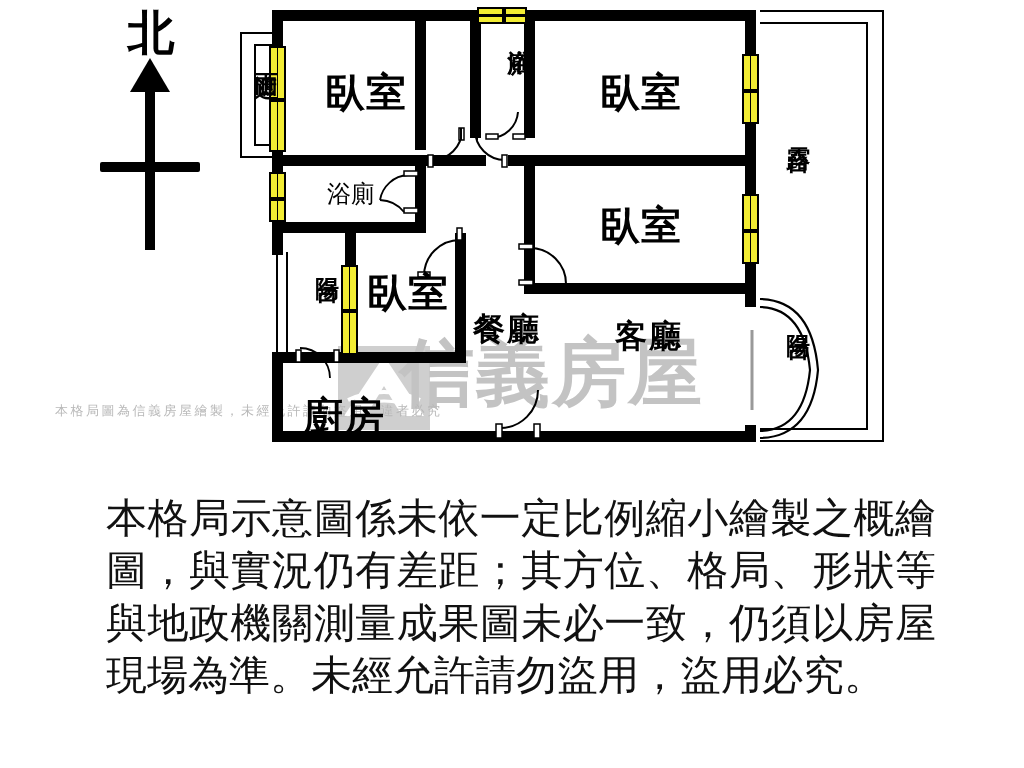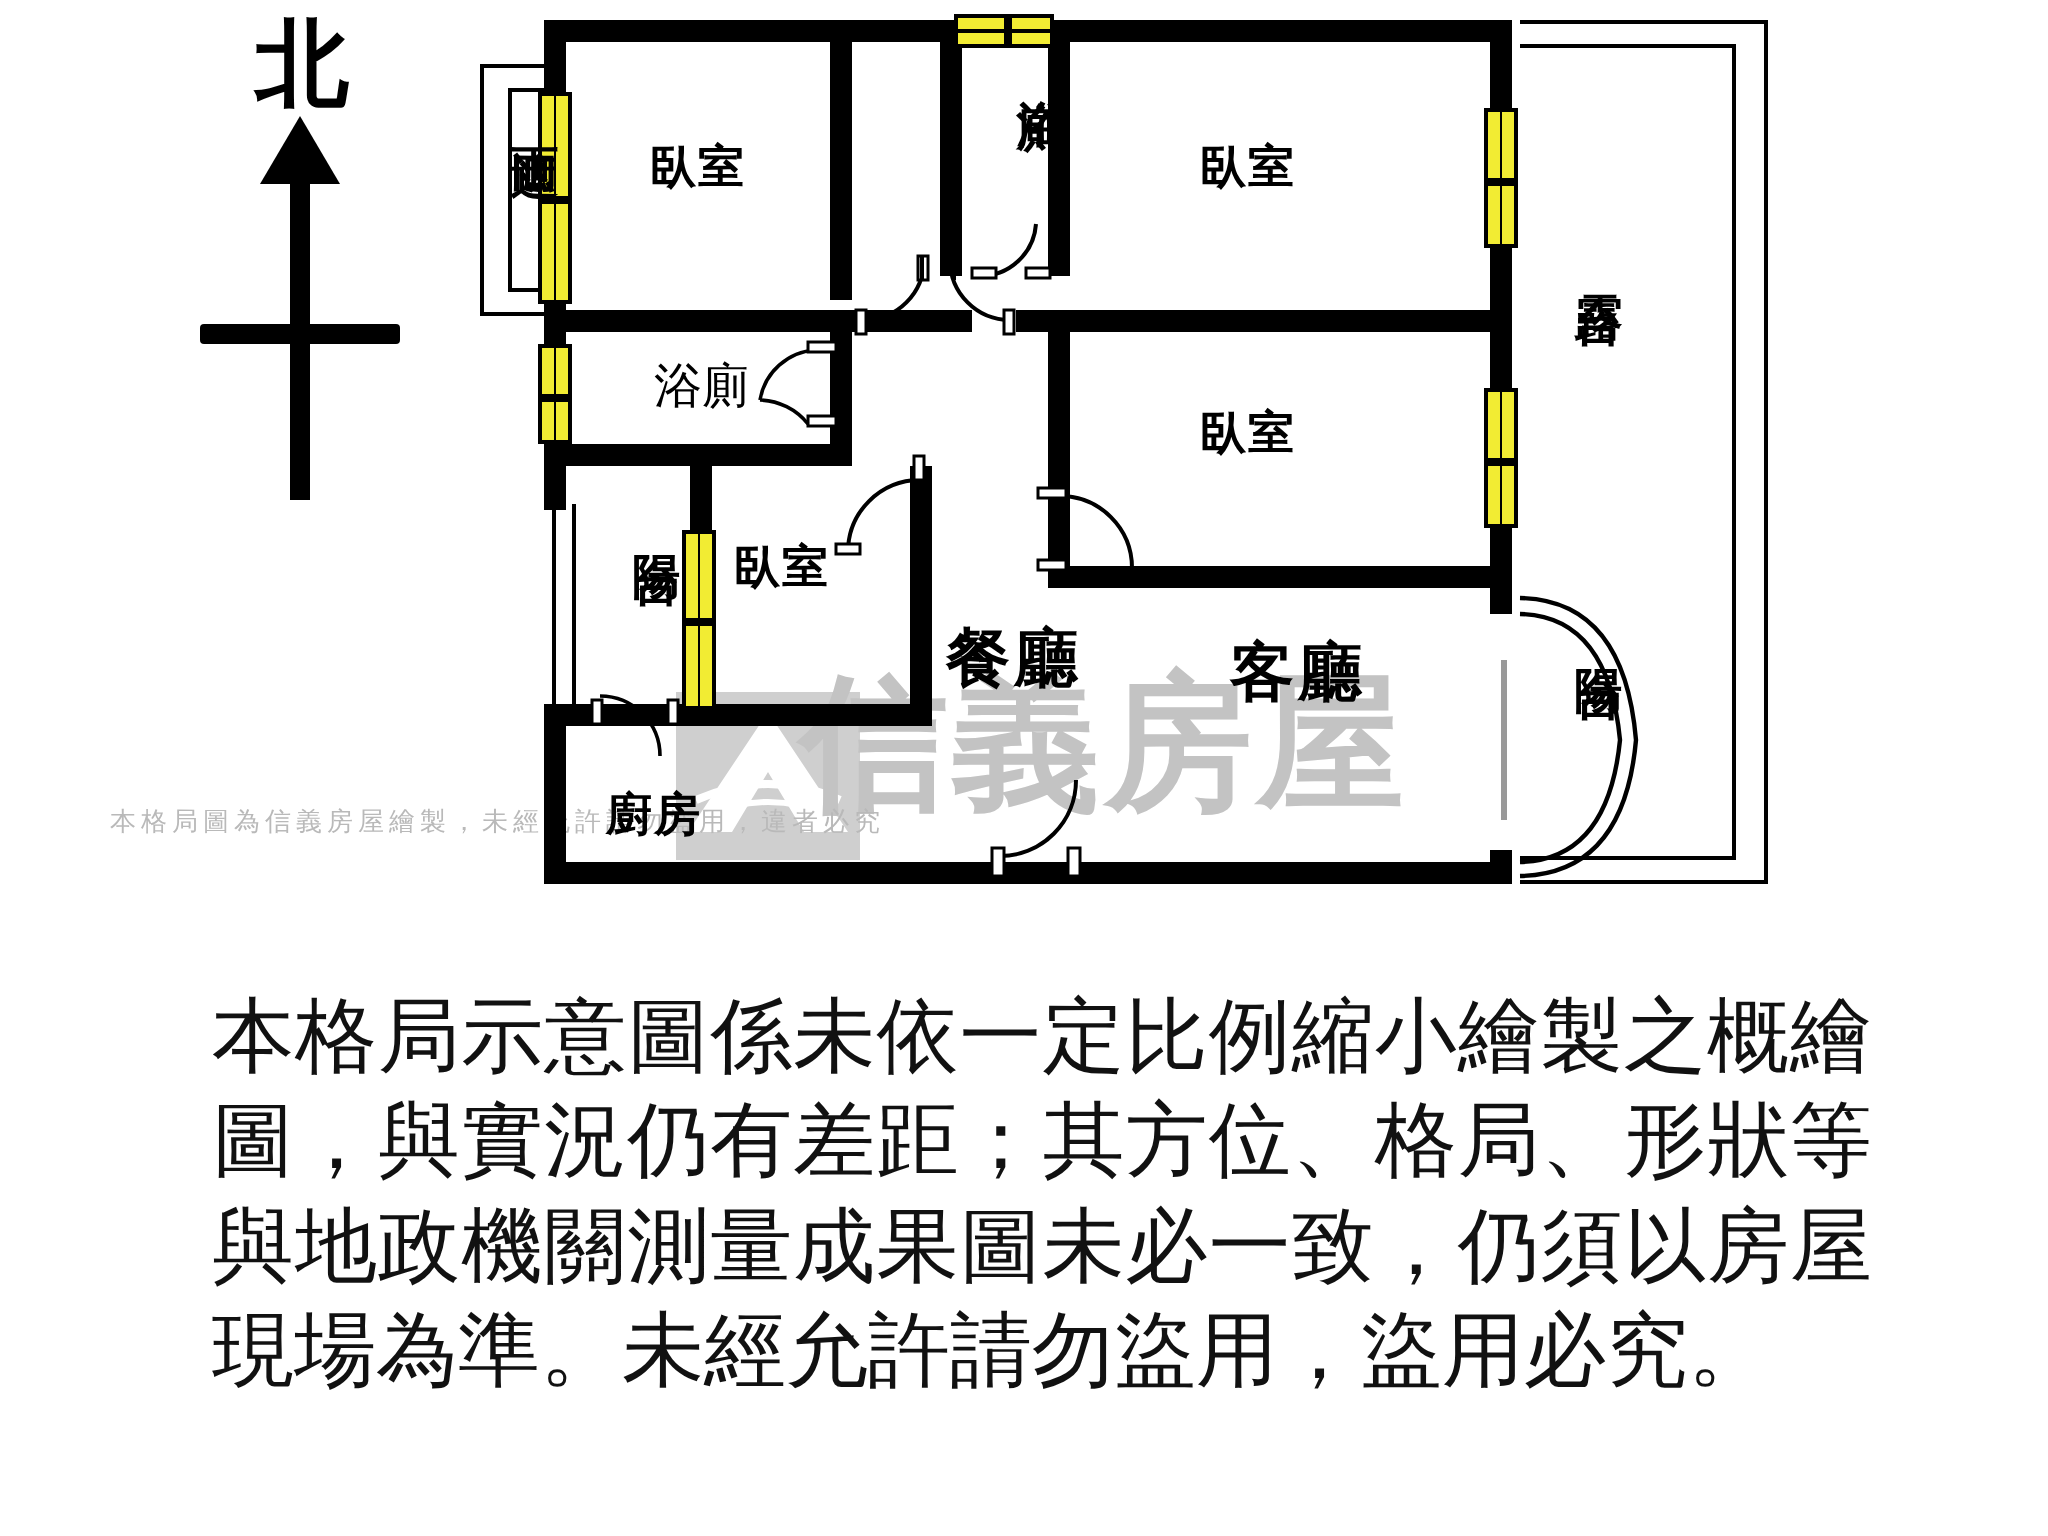--- a/index.html
+++ b/index.html
@@ -121,21 +121,21 @@
   }
 
   .roomlabel {
     position: absolute;
     color: #000;
     font-weight: bold;
     line-height: 1.05;
     white-space: nowrap;
     font-family: "Liberation Serif", "DejaVu Serif", serif;
   }
-  .rl-lg { font-size: 23px; letter-spacing: 1px; }
+  .rl-lg { font-size: 40px; letter-spacing: 1px; }
   .rl-md { font-size: 24px; letter-spacing: 0px; margin-left: 20px; }
   .rl-xl { font-size: 32px; letter-spacing: 2px; }
   .rl-vert {
     writing-mode: vertical-rl;
     text-orientation: upright;
     letter-spacing: 1px;
   }
   .rl-thin { font-weight: normal; }
 
   

